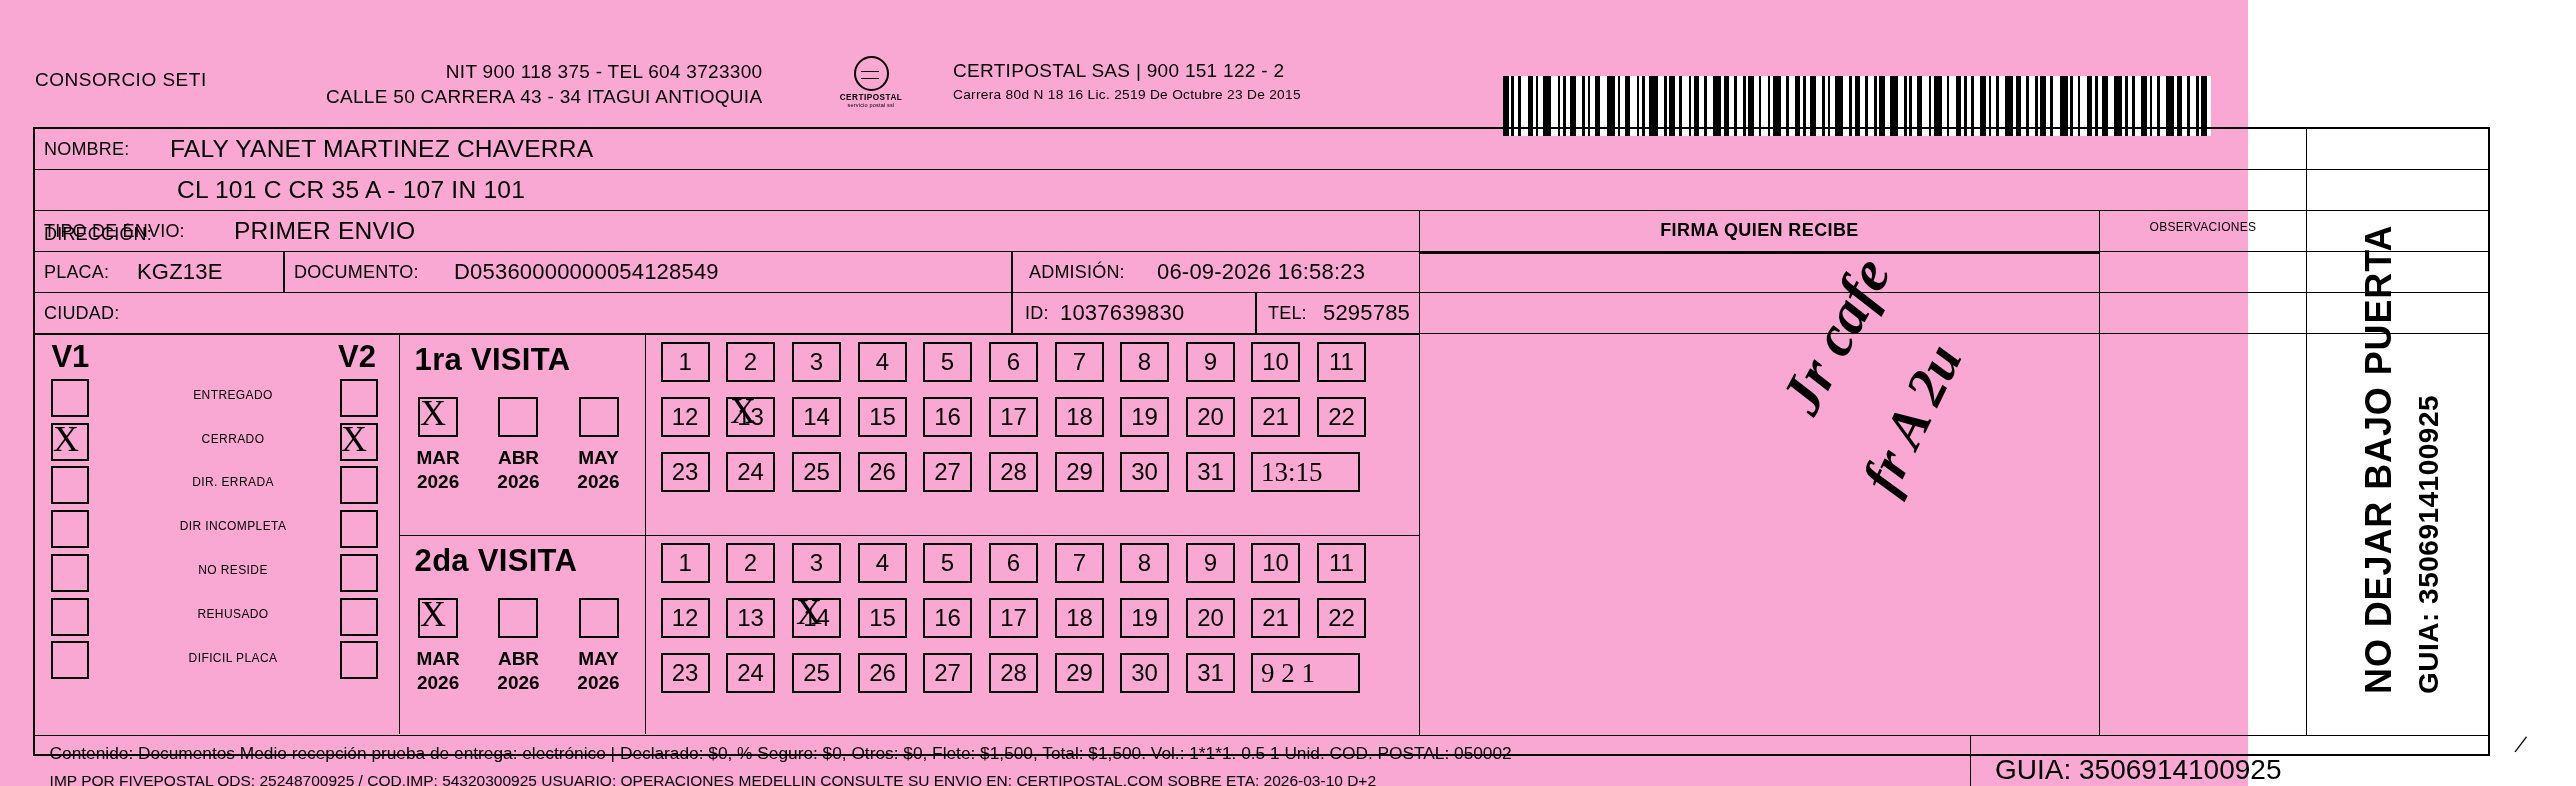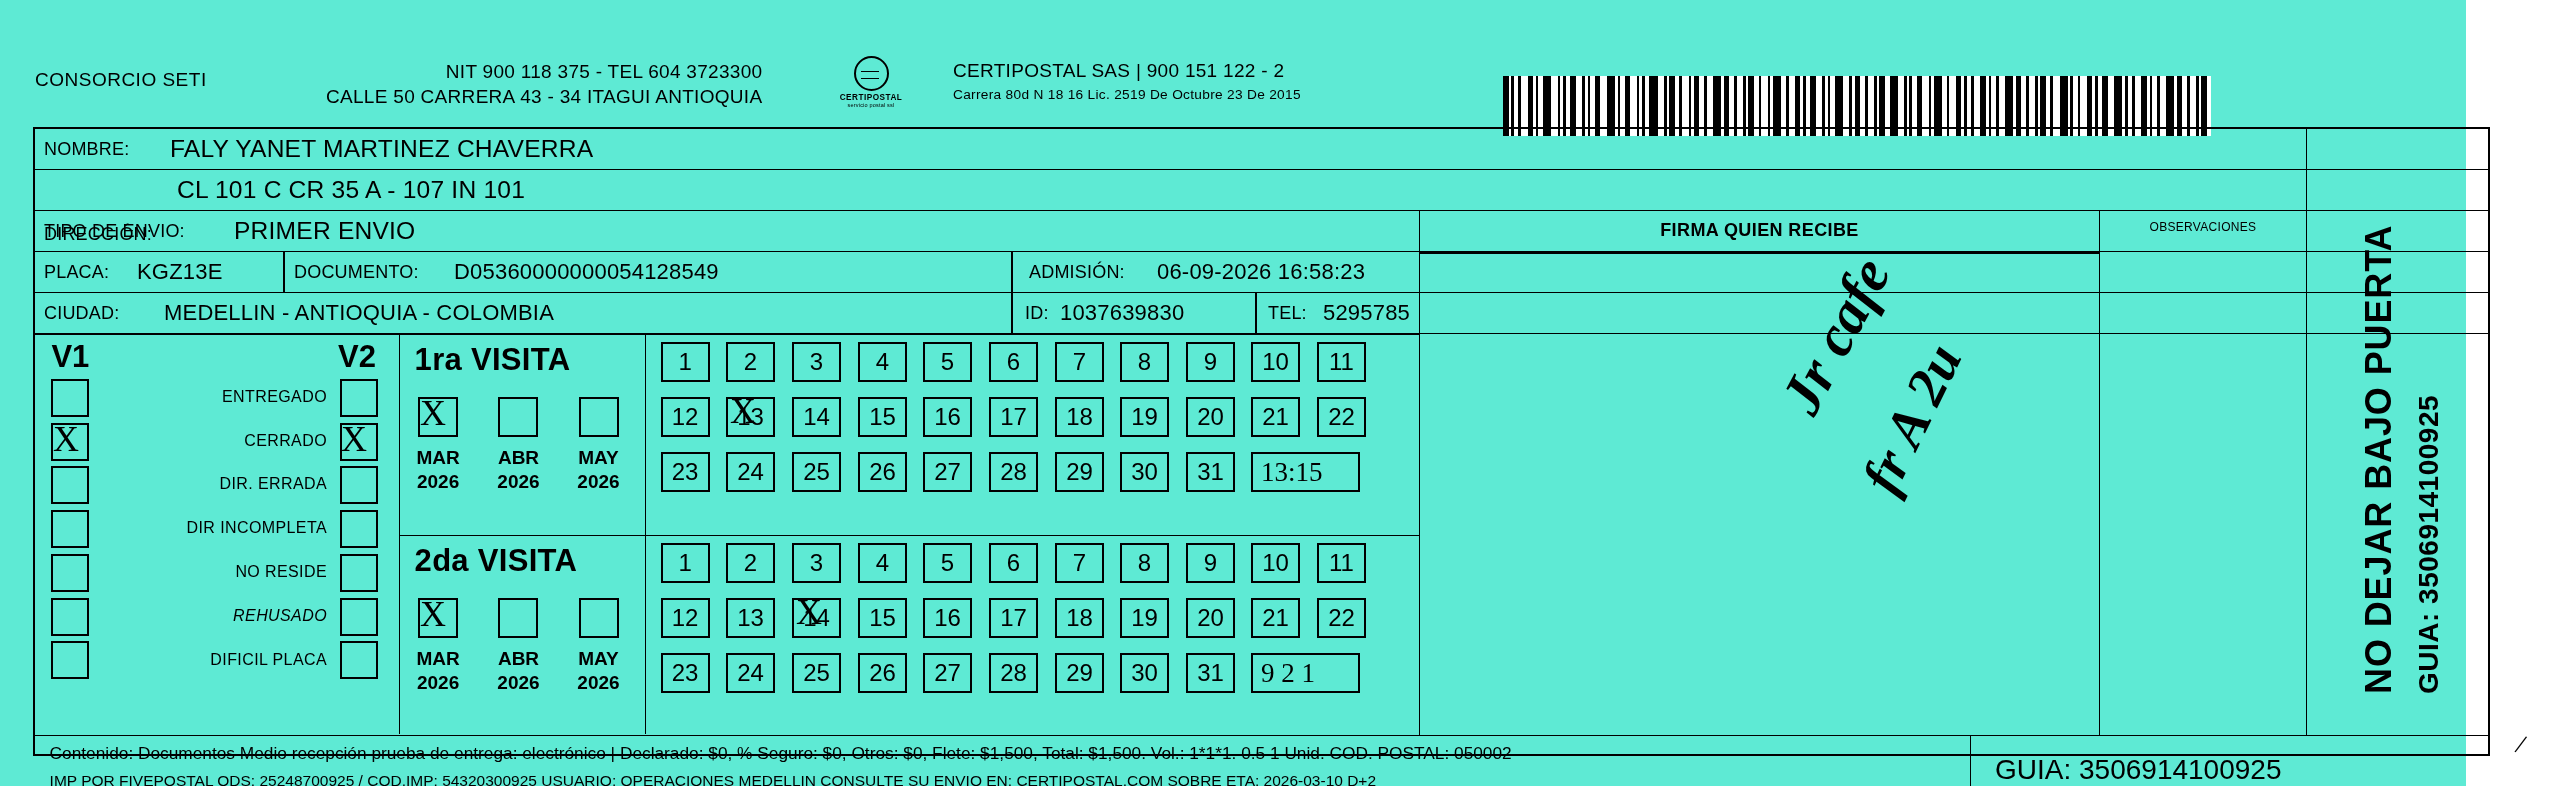--- a/index.html
+++ b/index.html
@@ -9,23 +9,23 @@
   }
   body {
     width: 2576px;
     height: 786px;
     font-family: "Liberation Sans", sans-serif;
     color: #000000;
     overflow: hidden;
   }
   .sheet {
     position: relative;
-    width: 2466px;
+    width: 2248px;
     height: 786px;
-    background: #5eead4;
+    background: #f9a8d4;
   }
 
   
   .header {
     position: absolute;
     left: 0; top: 36px;
     width: 2576px; height: 82px;
   }
   .hdr-consorcio {
     position: absolute;
@@ -230,24 +230,24 @@
   .v1h { left: 16.4px; }
   .v2h { left: 303px; }
   .chk {
     position: absolute;
     width: 38px; height: 38px;
     border: 2.7px solid #000;
     box-sizing: border-box;
   }
   .opt-label {
     position: absolute;
-    left: 68px;
+    left: 86px;
     width: 224px;
-    text-align: right;
-    font-size: 16px;
+    text-align: center;
+    font-size: 12px;
     letter-spacing: 0.4px;
   }
   .mark {
     position: absolute;
     font-size: 36px;
     line-height: 36px;
     font-family: "Liberation Serif", serif;
   }
 
   .vis-col {
@@ -573,21 +573,20 @@
       <div class="vsep" style="left:248px;"></div>
       <span class="cellpad lbl" style="left:259px;">DOCUMENTO:</span>
       <span class="cellpad vals" style="left:419px;">D05360000000054128549</span>
       <div class="vsep" style="left:976px;"></div>
       <span class="cellpad lbl" style="left:994px;">ADMISIÓN:</span>
       <span class="cellpad vals" style="left:1122px;">06-09-2026 16:58:23</span>
     </div>
 
     <div class="row r-ciudad">
       <span class="cellpad lbl" style="left:9px;">CIUDAD:</span>
-      <span class="cellpad vals" style="left:129px;">MEDELLIN - ANTIOQUIA - COLOMBIA</span>
       <div class="vsep" style="left:976px;"></div>
       <span class="cellpad lbl" style="left:990px;">ID:</span>
       <span class="cellpad vals" style="left:1025px;">1037639830</span>
       <div class="vsep" style="left:1220px;"></div>
       <span class="cellpad lbl" style="left:1233px;">TEL:</span>
       <span class="cellpad vals" style="left:1288px;">5295785</span>
     </div>
 
     <div class="firma-box">
       <div class="firma-title">FIRMA QUIEN RECIBE</div>
@@ -623,21 +622,21 @@
             <div class="chk" style="left:305px; top:131px;"></div>
             <div class="opt-label" style="top:140px;">DIR. ERRADA</div>
             <div class="chk" style="left:16.4px; top:175px;"></div>
             <div class="chk" style="left:305px; top:175px;"></div>
             <div class="opt-label" style="top:184px;">DIR INCOMPLETA</div>
             <div class="chk" style="left:16.4px; top:219px;"></div>
             <div class="chk" style="left:305px; top:219px;"></div>
             <div class="opt-label" style="top:228px;">NO RESIDE</div>
             <div class="chk" style="left:16.4px; top:263px;"></div>
             <div class="chk" style="left:305px; top:263px;"></div>
-            <div class="opt-label" style="top:272px;font-style:italic;">REHUSADO</div>
+            <div class="opt-label" style="top:272px;">REHUSADO</div>
             <div class="chk" style="left:16.4px; top:306px;"></div>
             <div class="chk" style="left:305px; top:306px;"></div>
             <div class="opt-label" style="top:316px;">DIFICIL PLACA</div>
           </div>
       </div>
 
       <div class="vis-col">
         <div class="vis-block first">
           <div class="vis-title">1ra VISITA</div>
           <div class="mon-chk" style="left:18px;"></div>

